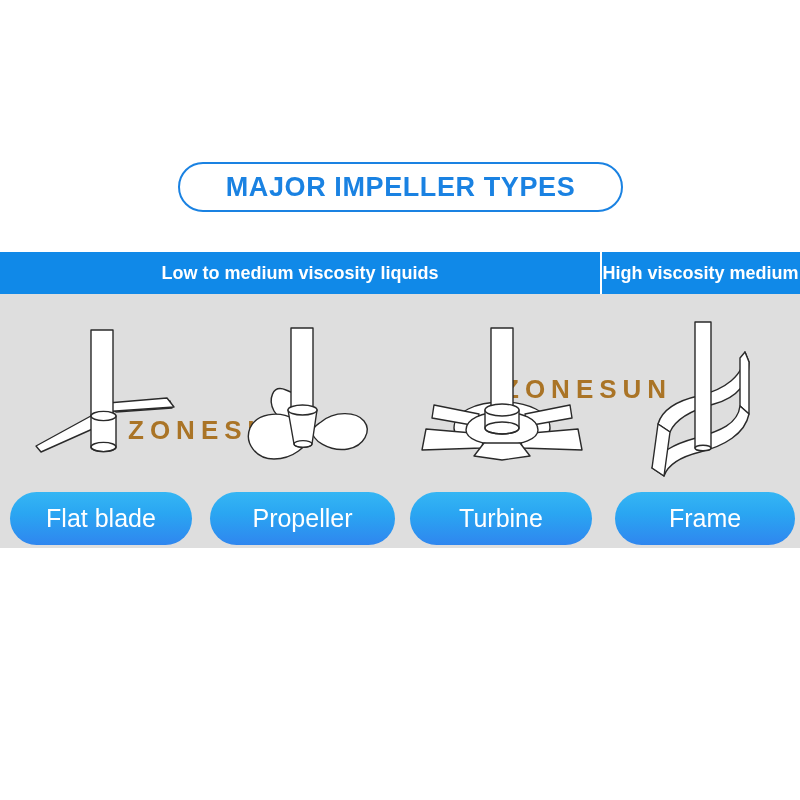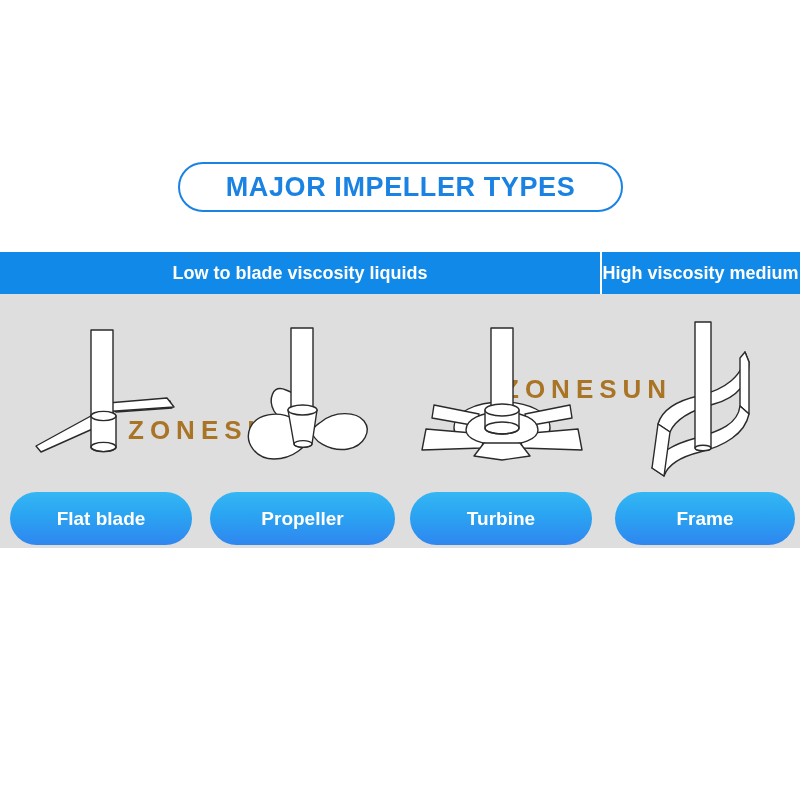--- a/index.html
+++ b/index.html
@@ -142,42 +142,42 @@
     top: 492px;
     height: 53px;
     border-radius: 27px;
     background: linear-gradient(to bottom, #35b6f4 0%, #2aa6f2 40%, #2f86ef 100%);
     display: flex;
     align-items: center;
     justify-content: center;
   }
   .label-pill .pill-text {
     color: #ffffff;
-    font-size: 19px;
-    font-weight: bold;
+    font-size: 25px;
+    font-weight: normal;
     line-height: 1;
     white-space: nowrap;
   }
   .pill-0 { left: 10px;  width: 182px; }
   .pill-1 { left: 210px; width: 185px; }
   .pill-2 { left: 410px; width: 182px; }
   .pill-3 { left: 615px; width: 180px; text-align: right; }
 </style>
 </head>
 <body>
 
 <div id="infographic">
 
   <div class="title-pill">
     <span class="title-text">MAJOR IMPELLER TYPES</span>
   </div>
 
   <div class="header-bar">
     <div class="header-cell header-cell-low">
-      <span class="header-text">Low to blade viscosity liquids</span>
+      <span class="header-text">Low to medium viscosity liquids</span>
     </div>
     <div class="header-divider"></div>
     <div class="header-cell header-cell-high">
       <span class="header-text">High viscosity medium</span>
     </div>
   </div>
 
   <div class="content-panel"></div>
 
   <div class="watermark watermark-left">ZONESUN</div>

